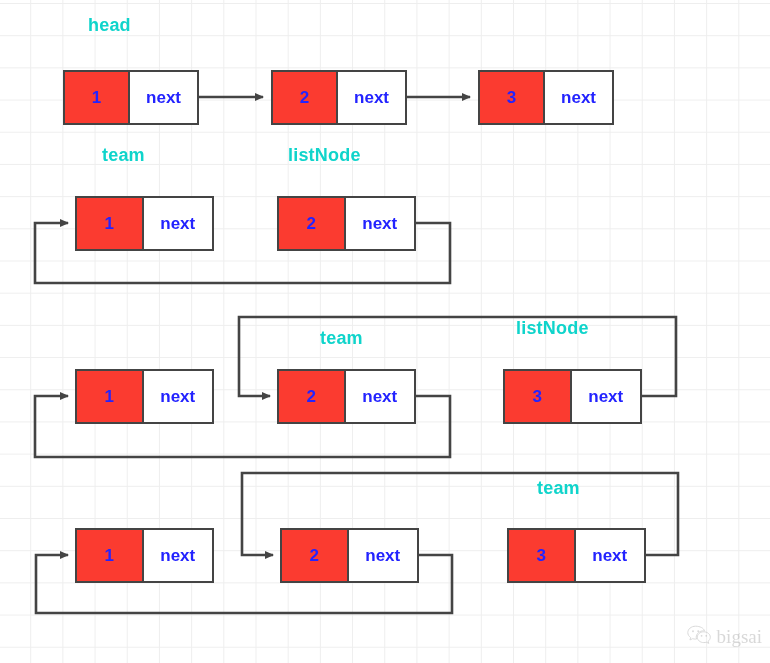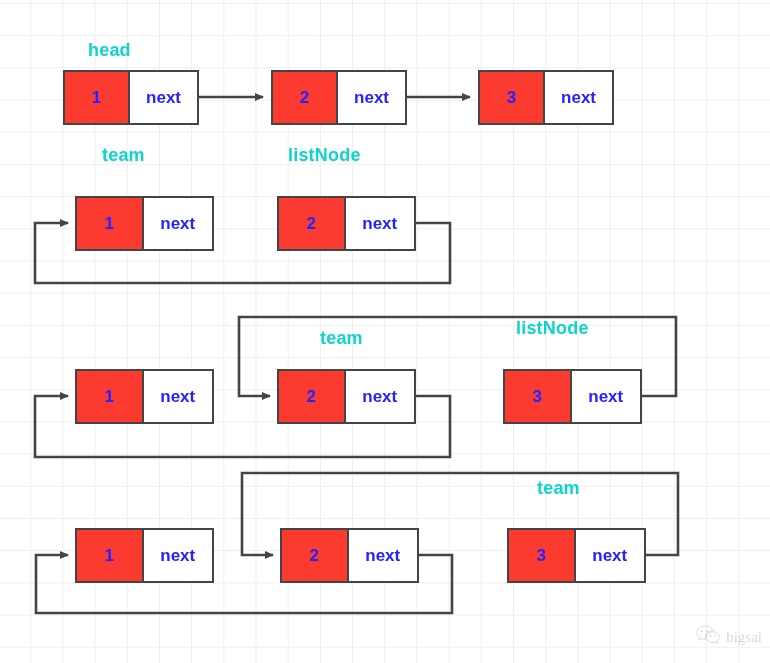--- a/index.html
+++ b/index.html
@@ -77,21 +77,21 @@
     position: absolute;
     right: 8px;
     bottom: 14px;
     display: flex;
     align-items: center;
     gap: 6px;
     opacity: 0.32;
   }
   .watermark .wm-text {
     font-family: "Liberation Serif", serif;
-    font-size: 15px;
+    font-size: 19px;
     color: #888888;
   }
 </style>
 </head>
 <body>
 
 <div id="canvas">
 
   <svg id="svg-layer" viewBox="0 0 770 663" xmlns="http://www.w3.org/2000/svg">
     <defs>
@@ -110,21 +110,21 @@
       <path d="M415,396 L450,396 L450,457 L35,457 L35,396 L68,396" marker-end="url(#arrowhead)"></path>
 
       <path d="M641,396 L676,396 L676,317 L239,317 L239,396 L270,396" marker-end="url(#arrowhead)"></path>
 
       <path d="M418,555 L452,555 L452,613 L36,613 L36,555 L68,555" marker-end="url(#arrowhead)"></path>
 
       <path d="M645,555 L678,555 L678,473 L242,473 L242,555 L273,555" marker-end="url(#arrowhead)"></path>
     </g>
   </svg>
 
-  <div class="ptr-label" style="left:88px; top:40px;">head</div>
+  <div class="ptr-label" style="left:88px; top:15px;">head</div>
 
   <div class="node" style="left:63px; top:70px; width:136px; height:55px;">
     <div class="cell-val">1</div>
     <div class="cell-next">next</div>
   </div>
 
   <div class="node" style="left:271px; top:70px; width:136px; height:55px;">
     <div class="cell-val">2</div>
     <div class="cell-next">next</div>
   </div>

